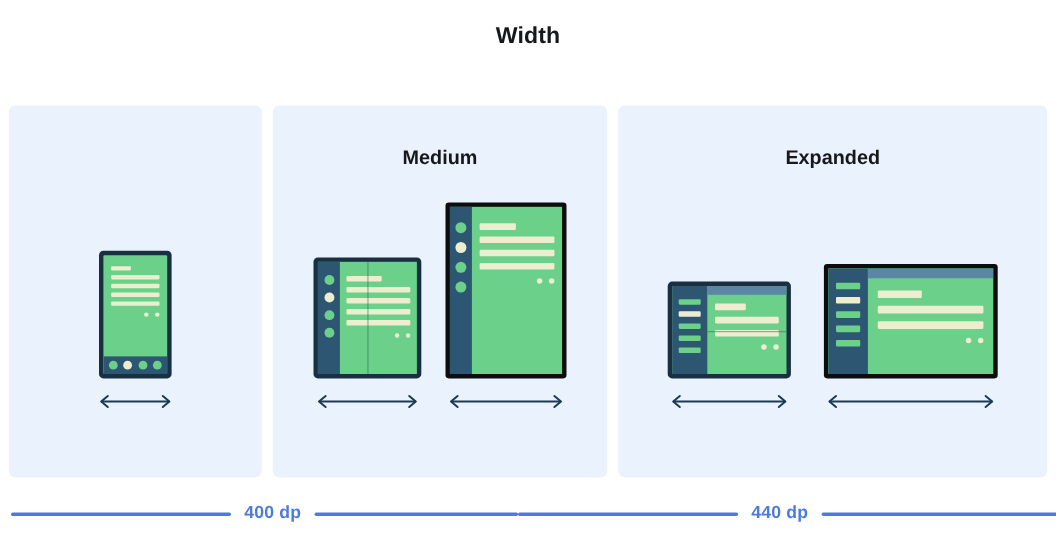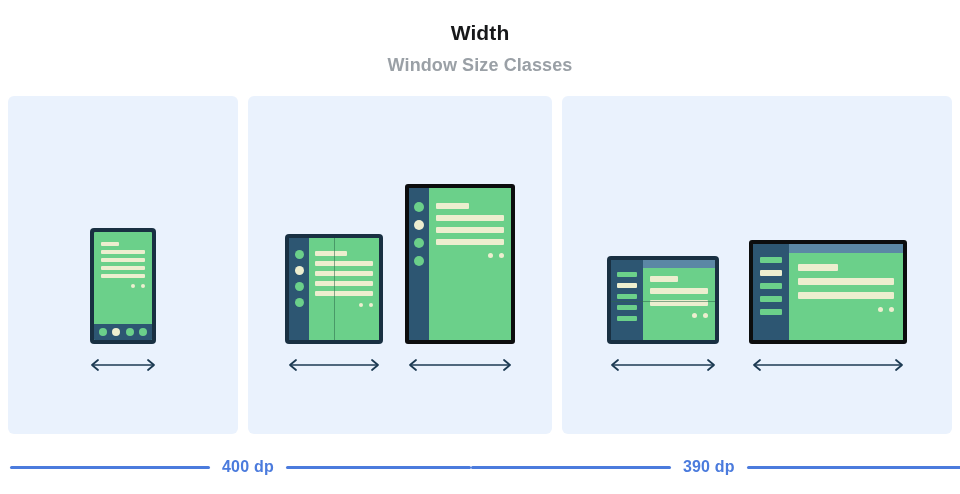--- a/index.html
+++ b/index.html
@@ -103,21 +103,20 @@
   .rule.seg1{width:200px;margin-left:10px;}
   .rule.seg2{width:185px;}
   .rule.seg3{width:200px;}
   .rule.seg4{width:275px;margin-right:10px;}
 </style>
 </head>
 <body>
 
 <div class="header">
   <div class="title">Width</div>
-  <div class="subtitle">Window Size Classes</div>
 </div>
 
 <div class="panels">
 
   <div class="panel compact">
     <div class="stage">
       <div class="devcol">
 
         <div class="device frame-navy" style="width:66px;height:116px;">
           <div class="screen" style="border-radius:1px;">
@@ -144,20 +143,21 @@
         <svg class="arrow" width="72" height="14" viewBox="0 0 72 14">
           <line x1="5" y1="7" x2="67" y2="7" stroke="#1c3a52" stroke-width="1.6"></line>
           <polyline points="11,2 5,7 11,12" fill="none" stroke="#1c3a52" stroke-width="1.8" stroke-linecap="round" stroke-linejoin="round"></polyline>
           <polyline points="61,2 67,7 61,12" fill="none" stroke="#1c3a52" stroke-width="1.8" stroke-linecap="round" stroke-linejoin="round"></polyline>
         </svg>
       </div>
     </div>
   </div>
 
   <div class="panel medium">
+    <div class="panel-title">Medium</div>
     <div class="stage" style="gap:22px;">
 
       <div class="devcol">
         <div class="device frame-navy" style="width:98px;height:110px;">
           <div class="screen">
             <div class="rail" style="width:20px;padding-top:12px;gap:7px;">
               <div class="rail-dot" style="width:9px;height:9px;"></div>
               <div class="rail-dot alt" style="width:9px;height:9px;"></div>
               <div class="rail-dot" style="width:9px;height:9px;"></div>
               <div class="rail-dot" style="width:9px;height:9px;"></div>
@@ -207,20 +207,21 @@
         <svg class="arrow" width="110" height="14" viewBox="0 0 110 14">
           <line x1="5" y1="7" x2="105" y2="7" stroke="#1c3a52" stroke-width="1.6"></line>
           <polyline points="11,2 5,7 11,12" fill="none" stroke="#1c3a52" stroke-width="1.8" stroke-linecap="round" stroke-linejoin="round"></polyline>
           <polyline points="99,2 105,7 99,12" fill="none" stroke="#1c3a52" stroke-width="1.8" stroke-linecap="round" stroke-linejoin="round"></polyline>
         </svg>
       </div>
     </div>
   </div>
 
   <div class="panel expanded">
+    <div class="panel-title">Expanded</div>
     <div class="stage" style="gap:30px;">
 
       <div class="devcol">
         <div class="device frame-navy" style="width:112px;height:88px;">
           <div class="screen">
             <div class="rail" style="width:32px;padding-top:12px;gap:6px;align-items:center;">
               <div class="rail-bar" style="width:20px;height:5px;"></div>
               <div class="rail-bar alt" style="width:20px;height:5px;"></div>
               <div class="rail-bar" style="width:20px;height:5px;"></div>
               <div class="rail-bar" style="width:20px;height:5px;"></div>
@@ -276,15 +277,15 @@
       </div>
     </div>
   </div>
 </div>
 
 <div class="scale">
   <div class="rule seg1"></div>
   <div class="dp-label">400 dp</div>
   <div class="rule seg2"></div>
   <div class="rule seg3"></div>
-  <div class="dp-label">390 dp</div>
+  <div class="dp-label">440 dp</div>
   <div class="rule seg4"></div>
 </div>
 
 </body></html>

